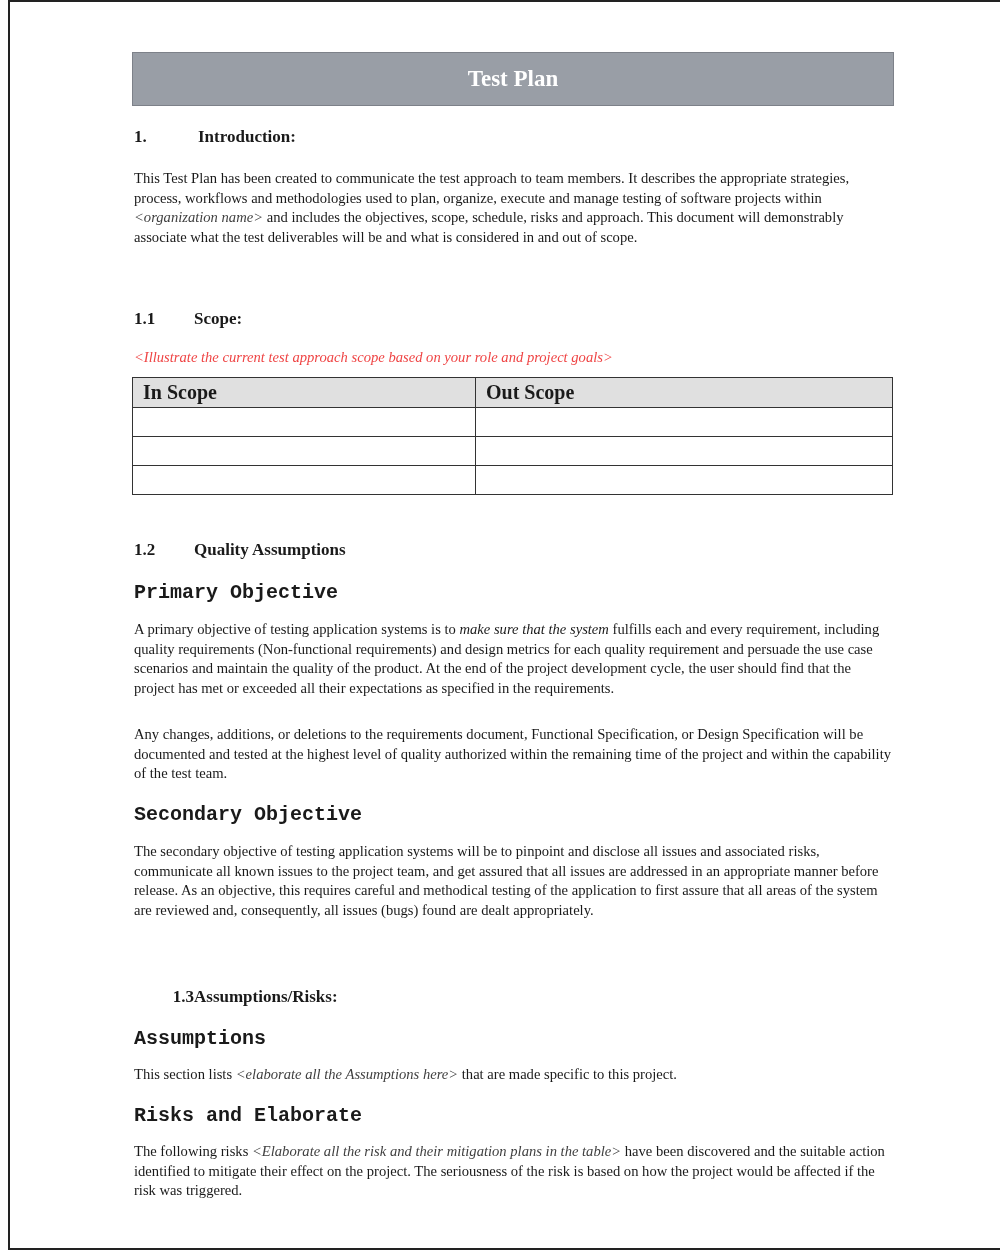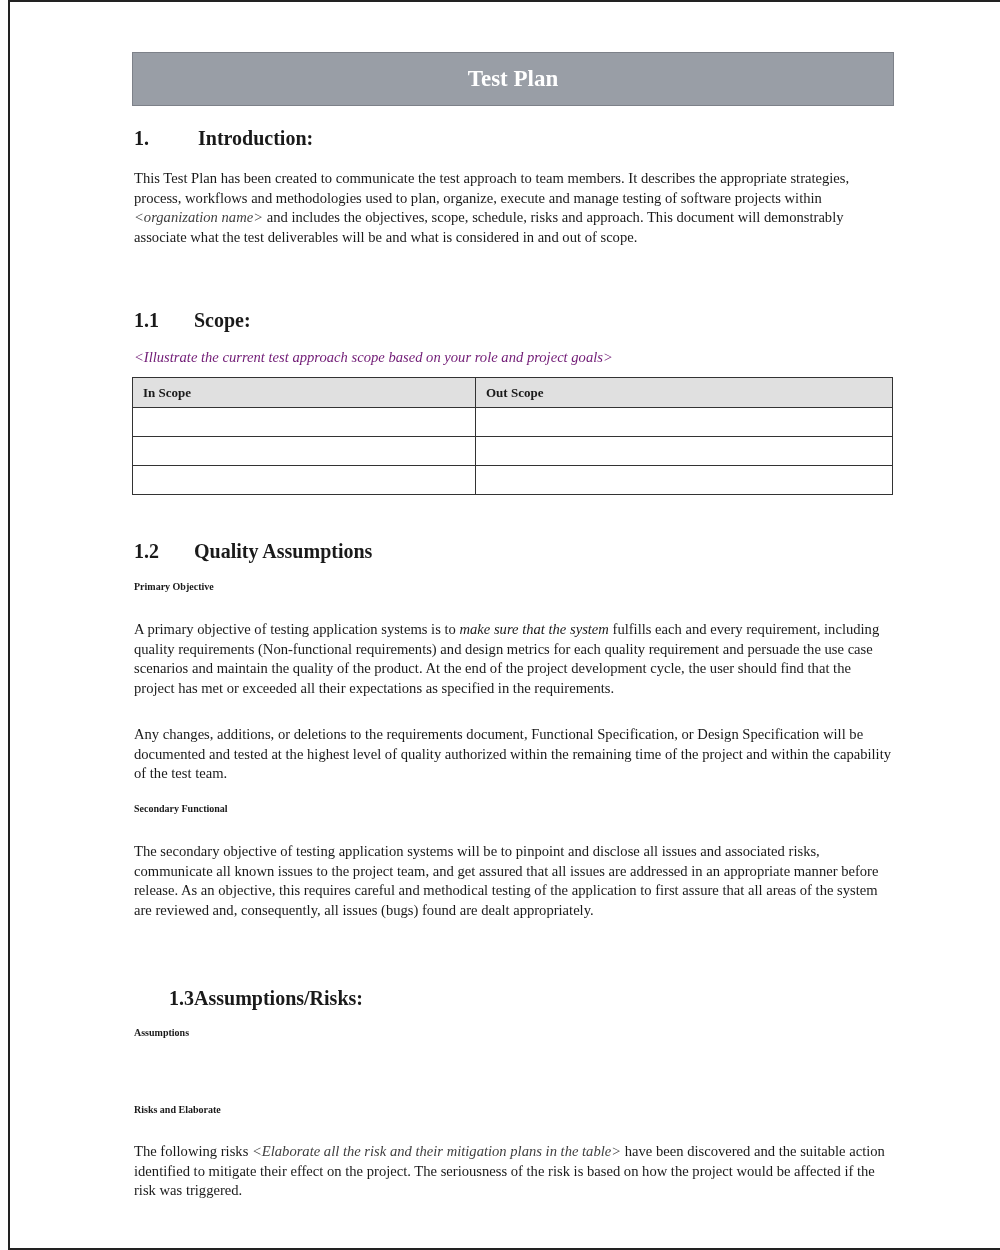--- a/index.html
+++ b/index.html
@@ -14,38 +14,38 @@
     }
     .title-bar {
       position: absolute; left: 122px; top: 50px; width: 760px; height: 52px;
       background: #999ea6; border: 1px solid #7d8189;
       display: flex; align-items: center; justify-content: center;
     }
     .title-bar span {
       color: #ffffff; font-weight: bold; font-size: 23px;
       font-family: "Liberation Serif", "DejaVu Serif", serif;
     }
-    .h1 { position: absolute; left: 124px; font-weight: bold; font-size: 20px; font-family: "Liberation Serif", serif; }
+    .h1 { position: absolute; left: 124px; font-weight: bold; font-size: 17px; font-family: "Liberation Serif", serif; }
     .h1 .num { display: inline-block; width: 64px; }
     .h2 .num { display: inline-block; width: 60px; }
-    .h3 { position: absolute; left: 124px; font-weight: bold; font-size: 10px; font-family: Liberation Serif, serif; }
+    .h3 { position: absolute; left: 124px; font-weight: bold; font-size: 20px; font-family: Liberation Mono, monospace; }
     .para {
       position: absolute; left: 124px; width: 760px;
       font-size: 14.6px; line-height: 19.6px; font-family: "Liberation Serif", serif;
     }
     .ph { color: #404040; font-style: italic; }
-    .ph2 { color: #701a75; font-style: italic; }
+    .ph2 { color: #ef4444; font-style: italic; }
     .guide { position: absolute; left: 124px; font-size: 14.6px; font-family: "Liberation Serif", serif; }
     table.scope {
       position: absolute; left: 122px; top: 375px; width: 761px;
       border-collapse: collapse; font-family: "Liberation Serif", serif;
     }
     table.scope th, table.scope td { border: 1.5px solid #333; height: 28px; }
     table.scope th {
-      background: #e0e0e0; text-align: left; font-weight: bold; font-size: 13px;
+      background: #e0e0e0; text-align: left; font-weight: bold; font-size: 20px;
       padding: 0 10px; height: 29px;
     }
     table.scope td { padding: 0 10px; }
   </style>
 </head>
 <body>
 
 <div class="page">
 
   <div class="title-bar">
@@ -85,24 +85,25 @@
     </tbody>
   </table>
 
   <div class="h1 h2" style="top:538px;">
     <span class="num">1.2</span><span>Quality Assumptions</span>
   </div>
   <div class="h3" style="top:579px;">Primary Objective</div>
   <div class="para" style="top:618px;"><span>A primary objective of testing application systems is to </span><i>make sure that the system</i><span> fulfills each and every requirement, including quality requirements (Non-functional requirements) and design metrics for each quality requirement and persuade the use case scenarios and maintain the quality of the product.  At the end of the project development cycle, the user should find that the project has met or exceeded all their expectations as specified in the requirements.</span></div>
   <div class="para" style="top:723px;">Any changes, additions, or deletions to the requirements document, Functional Specification, or Design Specification will be documented and tested at the highest level of quality authorized within the remaining time of the project and within the capability of the test team.</div>
 
-  <div class="h3" style="top:801px;">Secondary Functional</div>
+  <div class="h3" style="top:801px;">Secondary Objective</div>
   <div class="para" style="top:840px;">The secondary objective of testing application systems will be to pinpoint and disclose all issues and associated risks, communicate all known issues to the project team, and get assured that all issues are addressed in an appropriate manner before release.  As an objective, this requires careful and methodical testing of the application to first assure that all areas of the system are reviewed and, consequently, all issues (bugs) found are dealt appropriately.</div>
 
   <div class="h1 h2" style="top:985px;text-align:right;">
     <span class="num">1.3</span><span>Assumptions/Risks:</span>
   </div>
   <div class="h3" style="top:1025px;">Assumptions</div>
+  <div class="para" style="top:1063px;"><span>This section lists </span><span class="ph">&lt;elaborate all the Assumptions here&gt;</span><span> that are made specific to this project.</span></div>
 
   <div class="h3" style="top:1102px;">Risks and Elaborate</div>
   <div class="para" style="top:1140px;"><span>The following risks </span><span class="ph">&lt;Elaborate all the risk and their mitigation plans in the table&gt;</span><span> have been discovered and the suitable action identified to mitigate their effect on the project. The seriousness of the risk is based on how the project would be affected if the risk was triggered.</span></div>
 
 </div>
 
 </body></html>

